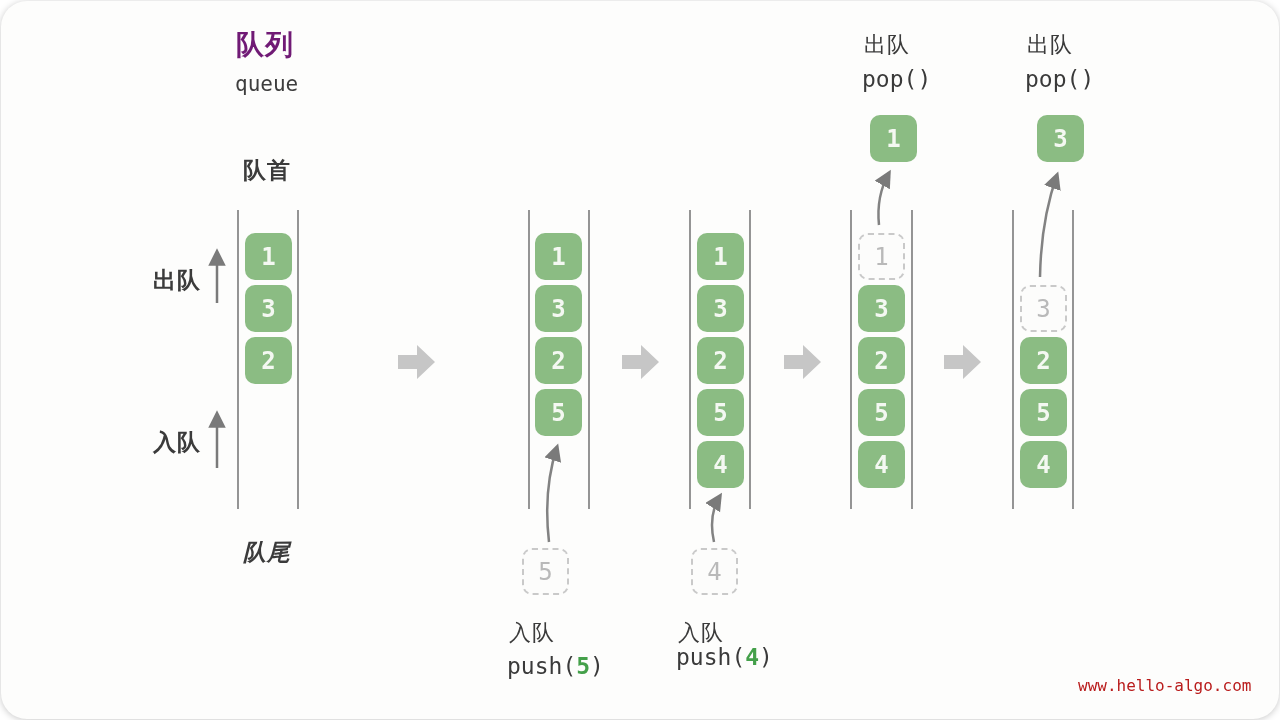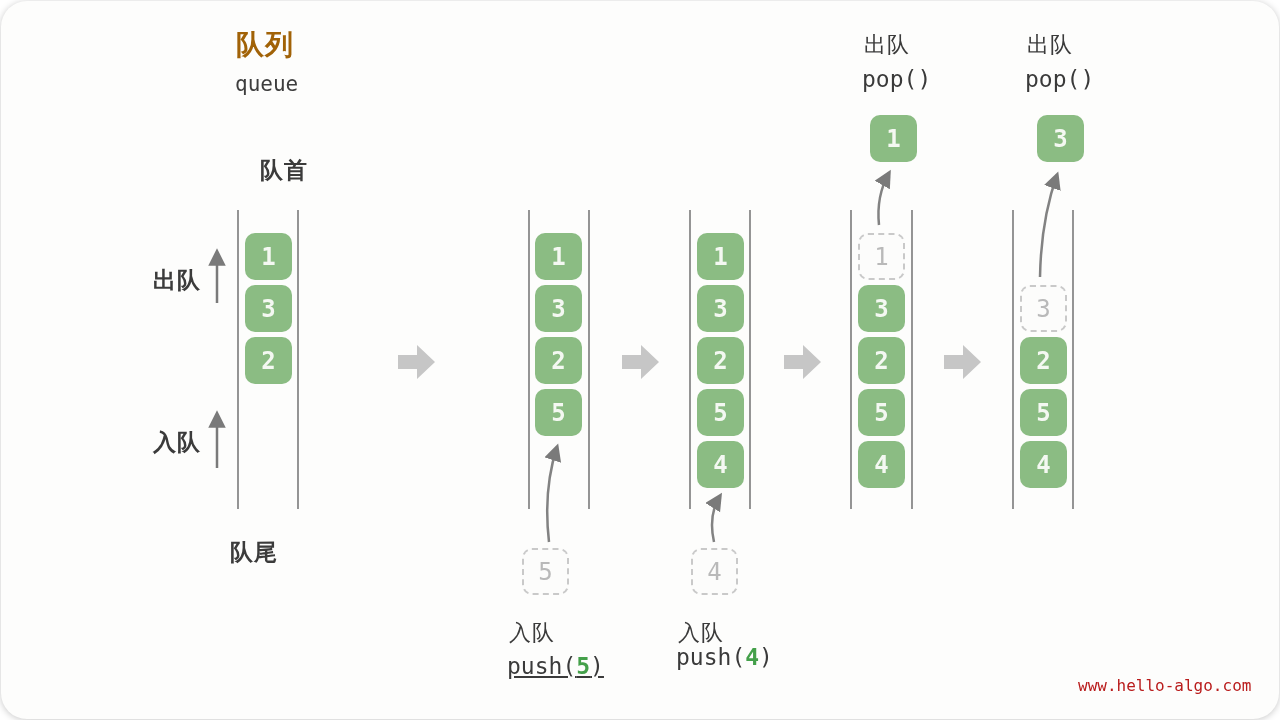--- a/index.html
+++ b/index.html
@@ -2,21 +2,21 @@
 <html><head>
 <meta charset="utf-8">
 <style>
   html,body{margin:0;padding:0;background:#ffffff;}
   #canvas{position:relative;width:1280px;height:720px;overflow:hidden;
           font-family:"Liberation Sans",sans-serif;}
   .card{position:absolute;left:1px;top:1px;right:1px;bottom:1px;
         background:#fdfdfc;border-radius:26px;
         box-shadow:0 1px 7px rgba(0,0,0,0.22);}
   .abs{position:absolute;}
-  .title{font-size:28px;font-weight:700;color:#a16207;letter-spacing:1px;}
+  .title{font-size:28px;font-weight:700;color:#701a75;letter-spacing:1px;}
   .subtitle{font-family:"DejaVu Sans Mono",monospace;font-size:21px;color:#3d3d3d;}
   .cjk{font-size:23px;font-weight:700;color:#3b3b3b;letter-spacing:1px;}
   .op-cjk{font-size:22px;font-weight:500;color:#3b3b3b;letter-spacing:1px;}
   .code{font-family:"DejaVu Sans Mono",monospace;font-size:23px;color:#3a3a3a;white-space:pre;}
   .code .arg{color:#44a04a;font-weight:700;}
   .box{width:47px;height:47px;border-radius:10px;background:#8bbc83;
        display:flex;align-items:center;justify-content:center;
        font-family:"DejaVu Sans Mono",monospace;font-weight:700;font-size:24px;color:#f4f8f2;
        box-sizing:border-box;z-index:2;}
   .ghost{width:47px;height:47px;border-radius:10px;background:#fcfcfb;
@@ -65,36 +65,36 @@
       <polygon points="398,355 417,355 417,345 435,362 417,379 417,369 398,369"></polygon>
       <polygon points="622,355 641,355 641,345 659,362 641,379 641,369 622,369"></polygon>
       <polygon points="784,355 803,355 803,345 821,362 803,379 803,369 784,369"></polygon>
       <polygon points="944,355 963,355 963,345 981,362 963,379 963,369 944,369"></polygon>
     </g>
   </svg>
 
   <div class="abs title" style="left:236px;top:26px;">队列</div>
   <div class="abs subtitle" style="left:235px;top:72px;">queue</div>
 
-  <div class="abs cjk" style="left:260px;top:155px;">队首</div>
-  <div class="abs cjk" style="left:230px;top:537px;">队尾</div>
+  <div class="abs cjk" style="left:243px;top:155px;">队首</div>
+  <div class="abs cjk" style="left:243px;top:537px;font-style:italic;">队尾</div>
   <div class="abs cjk" style="left:153px;top:265px;">出队</div>
   <div class="abs cjk" style="left:153px;top:427px;">入队</div>
 
   <div class="abs box" style="left:245px;top:233px;">1</div>
   <div class="abs box" style="left:245px;top:285px;">3</div>
   <div class="abs box" style="left:245px;top:337px;">2</div>
 
   <div class="abs box" style="left:535px;top:233px;">1</div>
   <div class="abs box" style="left:535px;top:285px;">3</div>
   <div class="abs box" style="left:535px;top:337px;">2</div>
   <div class="abs box" style="left:535px;top:389px;">5</div>
   <div class="abs ghost" style="left:522px;top:548px;">5</div>
   <div class="abs op-cjk" style="left:509px;top:618px;">入队</div>
-  <div class="abs code" style="left:507px;top:653px;text-decoration:underline;"><span>push(</span><span class="arg">5</span><span>)</span></div>
+  <div class="abs code" style="left:507px;top:653px;"><span>push(</span><span class="arg">5</span><span>)</span></div>
 
   <div class="abs box" style="left:697px;top:233px;">1</div>
   <div class="abs box" style="left:697px;top:285px;">3</div>
   <div class="abs box" style="left:697px;top:337px;">2</div>
   <div class="abs box" style="left:697px;top:389px;">5</div>
   <div class="abs box" style="left:697px;top:441px;">4</div>
   <div class="abs ghost" style="left:691px;top:548px;">4</div>
   <div class="abs op-cjk" style="left:678px;top:618px;">入队</div>
   <div class="abs code" style="left:676px;top:644px;"><span>push(</span><span class="arg">4</span><span>)</span></div>
 

